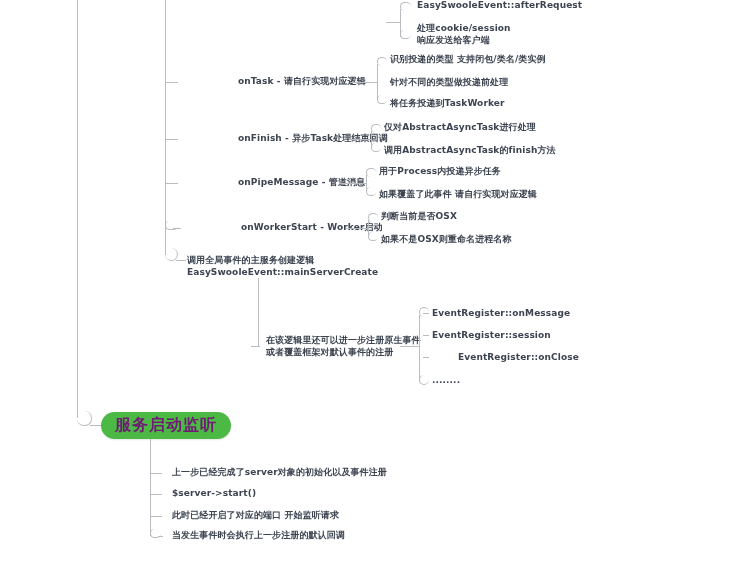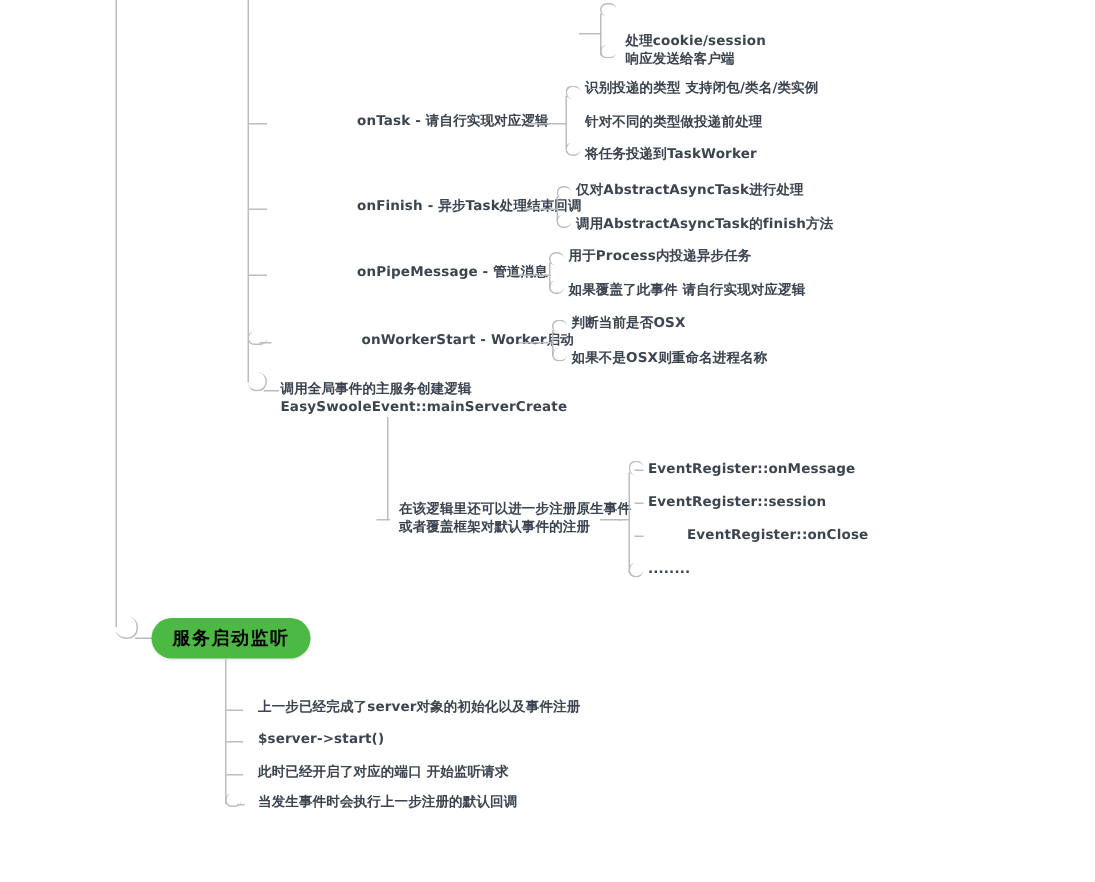--- a/index.html
+++ b/index.html
@@ -36,40 +36,41 @@
   }
   .node.two{line-height:12px;}
 
   
   .pill{
     position:absolute;
     display:flex;
     align-items:center;
     justify-content:center;
     background:#4cb944;
-    color:#000000;
-    font-size:12px;
+    color:#701a75;
+    font-size:16px;
     font-weight:700;
     border-radius:14px;
     letter-spacing:1px;
     box-shadow:0 1px 2px rgba(0,0,0,.10);
     padding:0 14px;
   }
 </style>
 </head>
 <body>
 
 <div id="canvas">
 
   <div class="elbow tl stroke-none" style="left:400px;top:2px;width:10px;height:8px;background:transparent;"></div>
   <div class="vline stroke" style="left:400px;top:9px;height:28px;"></div>
   <div class="elbow bl" style="left:400px;top:30px;width:10px;height:8px;background:transparent;"></div>
 
   <div class="hline stroke" style="left:386px;top:22px;width:15px;"></div>
 
+  <div class="node" style="left:417px;top:0px;">EasySwooleEvent::afterRequest</div>
 
   <div class="node two" style="left:417px;top:22px;">
     <div>处理cookie/session</div>
     <div>响应发送给客户端</div>
   </div>
 
   <div class="vline stroke" style="left:77px;top:0px;height:418px;"></div>
   <div class="elbow br" style="left:77px;top:411px;width:14px;height:14px;background:transparent;"></div>
   <div class="hline stroke" style="left:90px;top:425px;width:12px;"></div>
 

